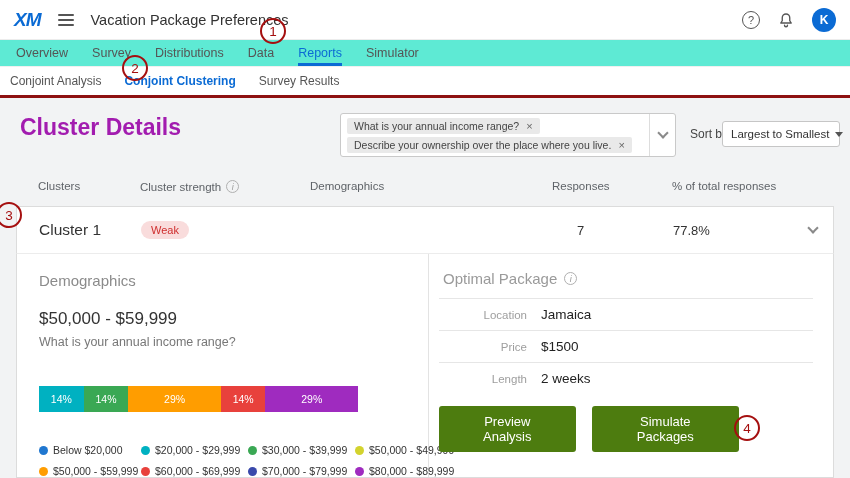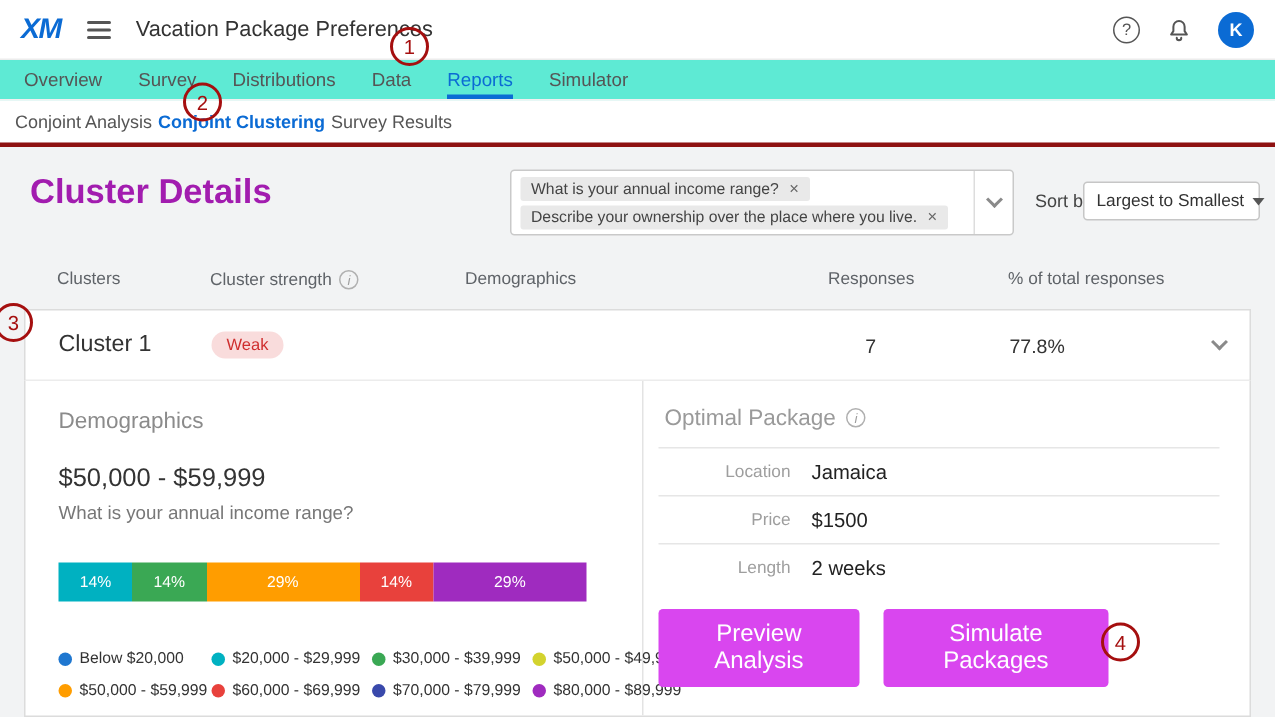--- a/index.html
+++ b/index.html
@@ -14,21 +14,21 @@
   .hamburger span{display:block;width:16px;height:2px;background:#555;border-radius:1px}
   .app-title{font-size:14.5px;color:#333}
   .topbar-right{margin-left:auto;display:flex;align-items:center;gap:17px}
   .help-icon{width:18px;height:18px;border:1.5px solid #555;border-radius:50%;display:flex;align-items:center;justify-content:center;font-size:11px;color:#555;cursor:pointer}
   .avatar{width:24px;height:24px;border-radius:50%;background:#0b6bd4;color:#fff;font-size:12px;display:flex;align-items:center;justify-content:center;font-weight:bold;cursor:pointer}
 
   
   .tabs{height:27px;background:#5eead4;display:flex;align-items:stretch;padding-left:16px;gap:24px;border-bottom:1px solid #f0f0f0}
   .tab{font-size:12.5px;color:#555;display:flex;align-items:center;border-bottom:3px solid transparent;padding-top:2px;cursor:pointer}
   .tab.active{color:#0b6bd4;border-bottom-color:#0b6bd4}
-  .subtabs{height:28px;background:#fff;display:flex;padding-left:10px;gap:4px}
+  .subtabs{height:28px;background:#fff;display:flex;padding-left:10px;gap:23px}
   .subtab{font-size:12px;color:#555;display:flex;align-items:center;cursor:pointer}
   .subtab.active{color:#0b6bd4;font-weight:bold}
   .red-line{height:3px;background:#8e1111}
 
   main{position:relative;height:380px}
   .page-title{position:absolute;left:20px;top:16px;font-size:23px;color:#a21caf;font-weight:bold}
 
   
   .filterbox{position:absolute;left:340px;top:15px;width:336px;height:44px;background:#fff;border:1px solid #c9c9c9;border-radius:3px;display:flex}
   .chips{flex:1;padding:4px 6px;display:flex;flex-direction:column;gap:3px;align-items:flex-start;overflow:hidden}
@@ -53,34 +53,34 @@
   .c-resp{left:536px;width:55px;justify-content:center;font-size:13px;color:#333}
   .c-pct{left:656px;font-size:13px;color:#333}
   .c-chev{right:16px}
 
   
   .detail-card{position:absolute;left:16px;top:156px;width:818px;height:224px;background:#fff;border:1px solid #dcdcdc;border-top:none;display:flex;overflow:hidden}
   .left-panel{width:412px;border-right:1px solid #e3e3e3;padding:18px 22px 0 22px}
   .panel-title{font-size:15px;color:#8b8b8b}
   .headline{font-size:17px;color:#333;margin-top:20px}
   .question{font-size:12.5px;color:#777;margin-top:6px}
-  .stackbar{display:flex;height:26px;margin-top:26px;width:352px}
+  .stackbar{display:flex;height:26px;margin-top:37px;width:319px}
   .seg{display:flex;align-items:center;justify-content:center;color:#fff;font-size:10.5px;overflow:hidden}
   .legend{margin-top:32px;display:grid;grid-template-columns:102px 107px 107px auto;row-gap:9px}
   .legend-item{display:flex;align-items:center;gap:5px;font-size:10.5px;color:#333;white-space:nowrap}
   .dot{width:9px;height:9px;border-radius:50%;flex:0 0 9px}
 
   .right-panel{flex:1;padding:16px 20px 0 10px}
   .op-title{font-size:15px;color:#9a9a9a;display:flex;align-items:center;gap:7px;padding-bottom:11px;border-bottom:1px solid #e6e6e6;padding-left:4px}
   .field{display:flex;align-items:center;padding:8px 0;border-bottom:1px solid #e6e6e6}
   .field.last{border-bottom:none}
   .f-label{width:88px;text-align:right;font-size:11.5px;color:#9e9e9e}
   .f-value{margin-left:14px;font-size:13.5px;color:#222}
   .btn-row{display:flex;gap:16px;justify-content:flex-end;padding-right:74px;margin-top:12px}
-  .btn{background:#d946ef;color:#fff;font-size:16px;padding:8px 9px;border-radius:3px;border:none;cursor:pointer;font-family:"Liberation Sans",sans-serif}
+  .btn{background:#4d7c0f;color:#fff;font-size:13px;padding:8px 30px;border-radius:3px;border:none;cursor:pointer;font-family:"Liberation Sans",sans-serif}
 
   
   .ann{position:absolute;width:26px;height:26px;border:2.5px solid #a50f0f;border-radius:50%;color:#a50f0f;display:flex;align-items:center;justify-content:center;font-size:13.5px;background:transparent;z-index:50}
   .ann1{left:260px;top:18px}
   .ann2{left:122px;top:55px}
   .ann3{left:-4px;top:202px}
   .ann4{left:734px;top:415px}
 </style>
 </head>
 <body>

